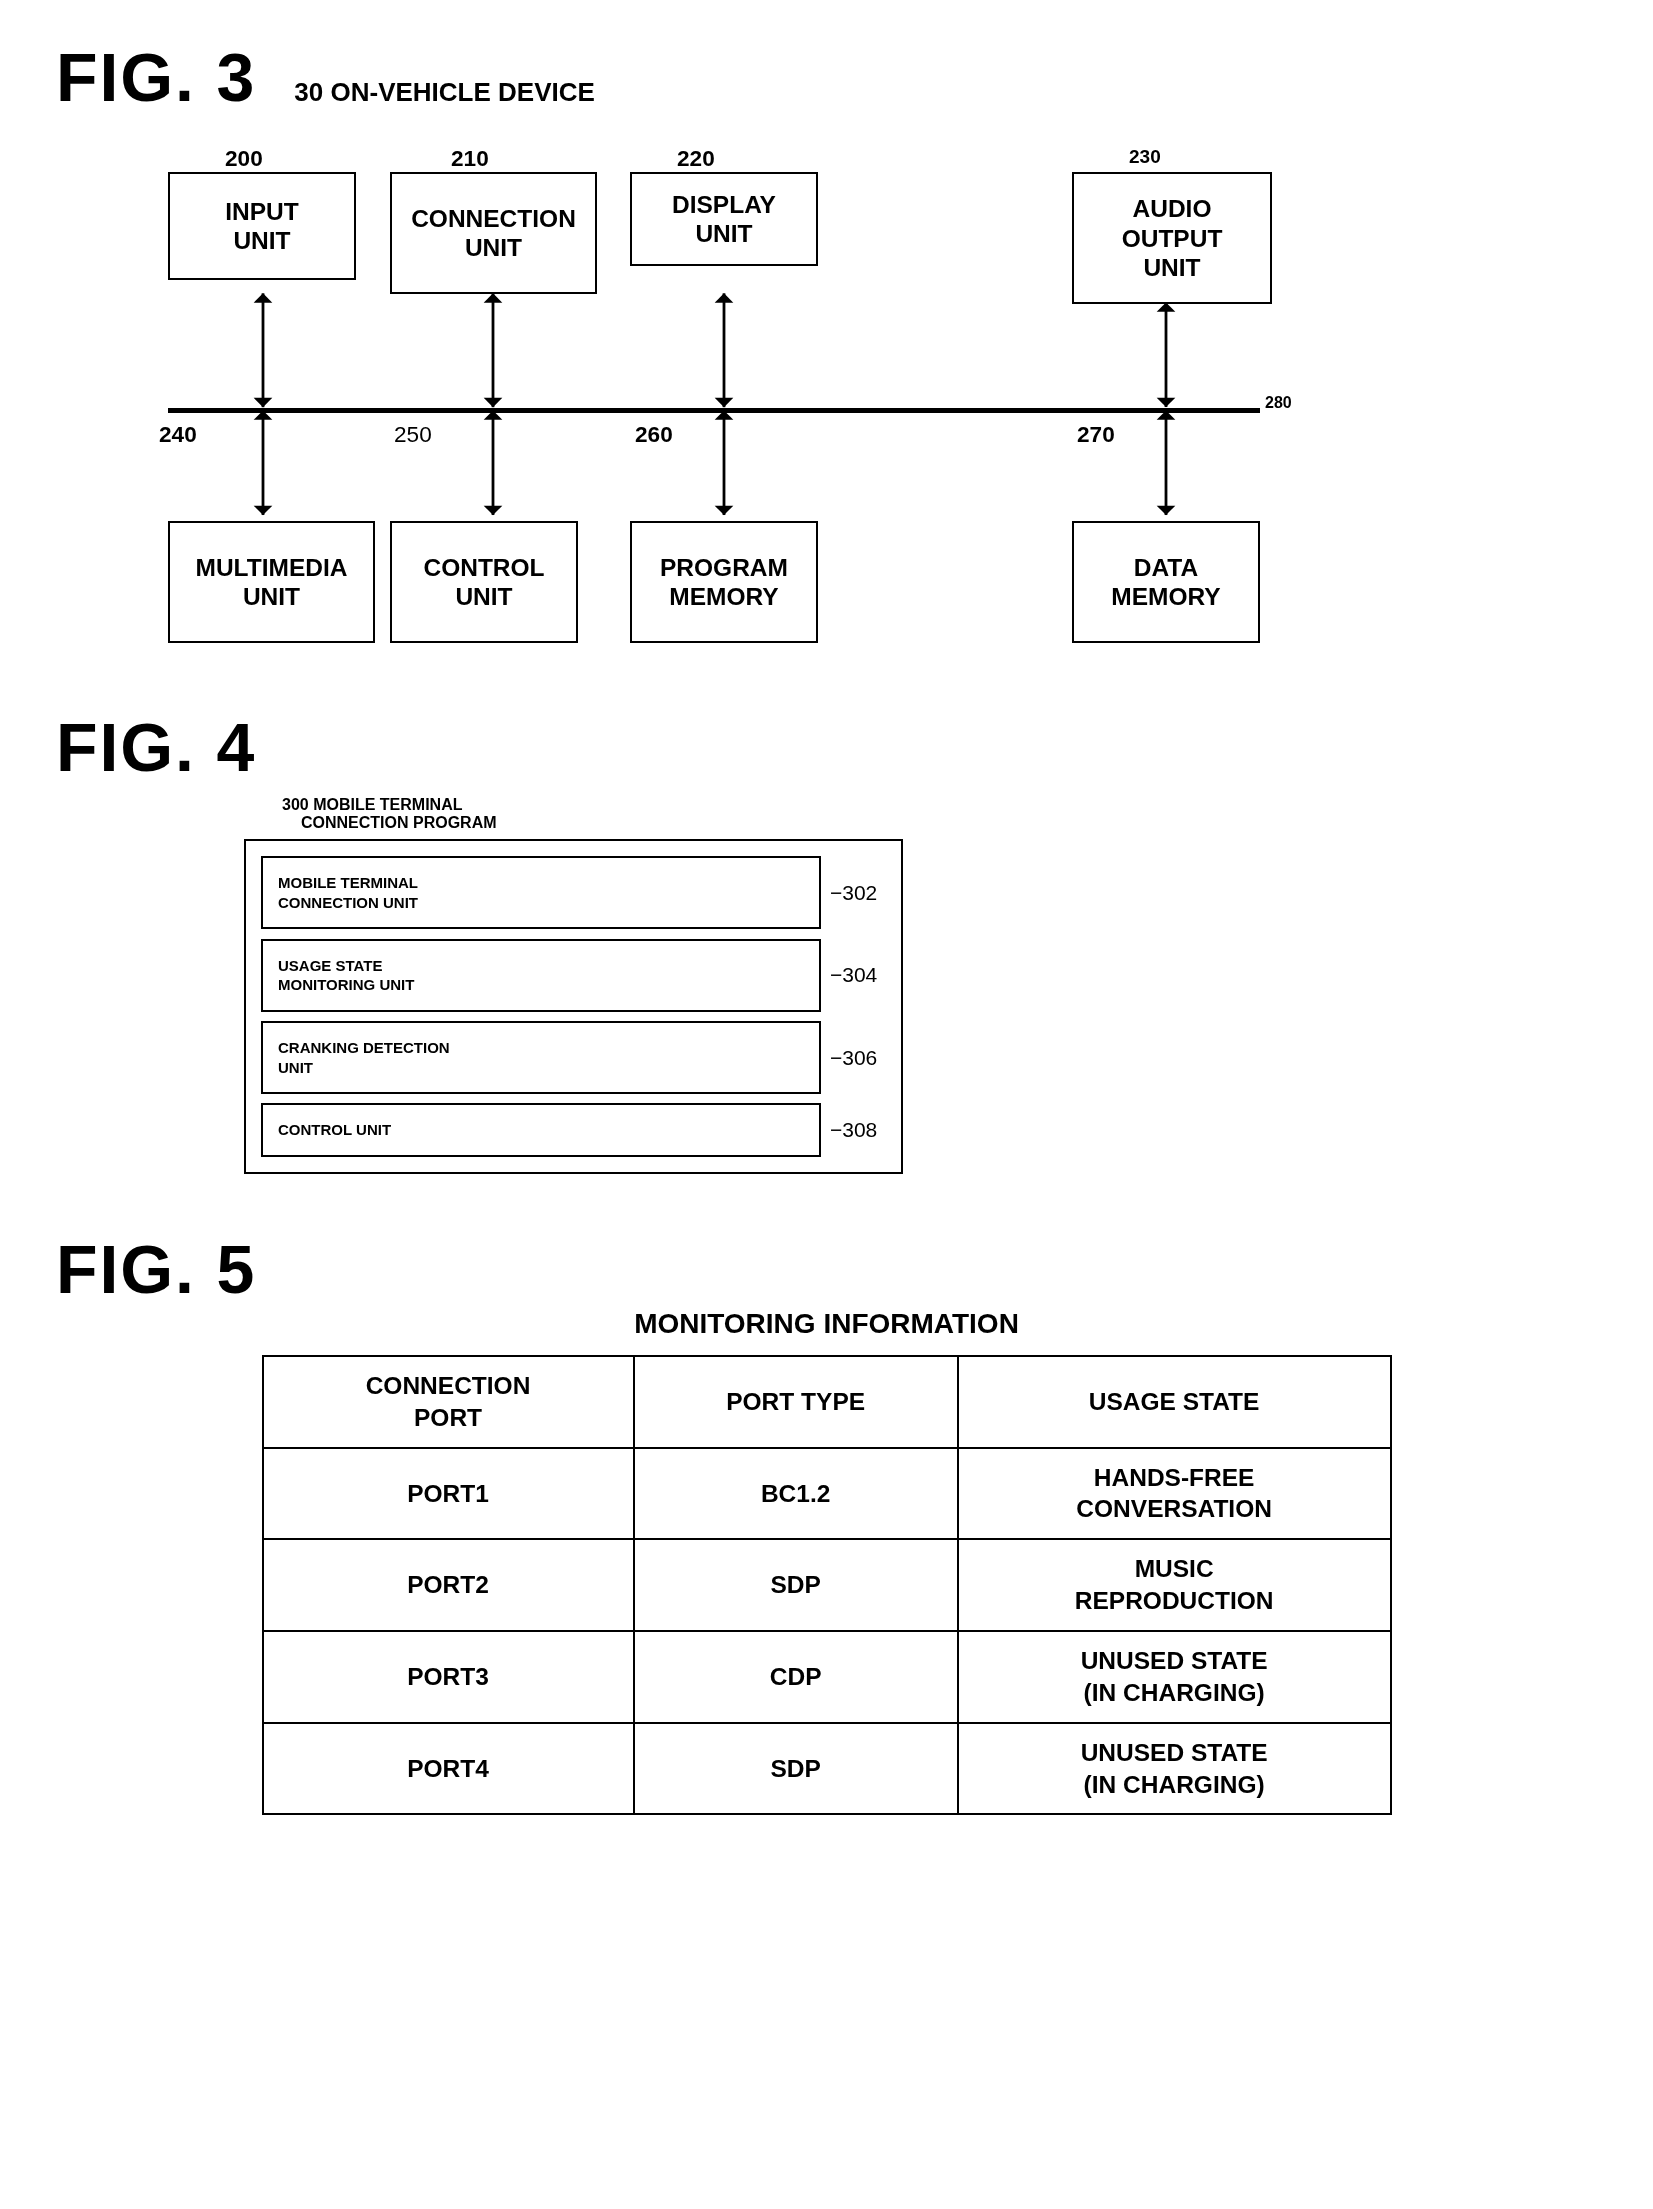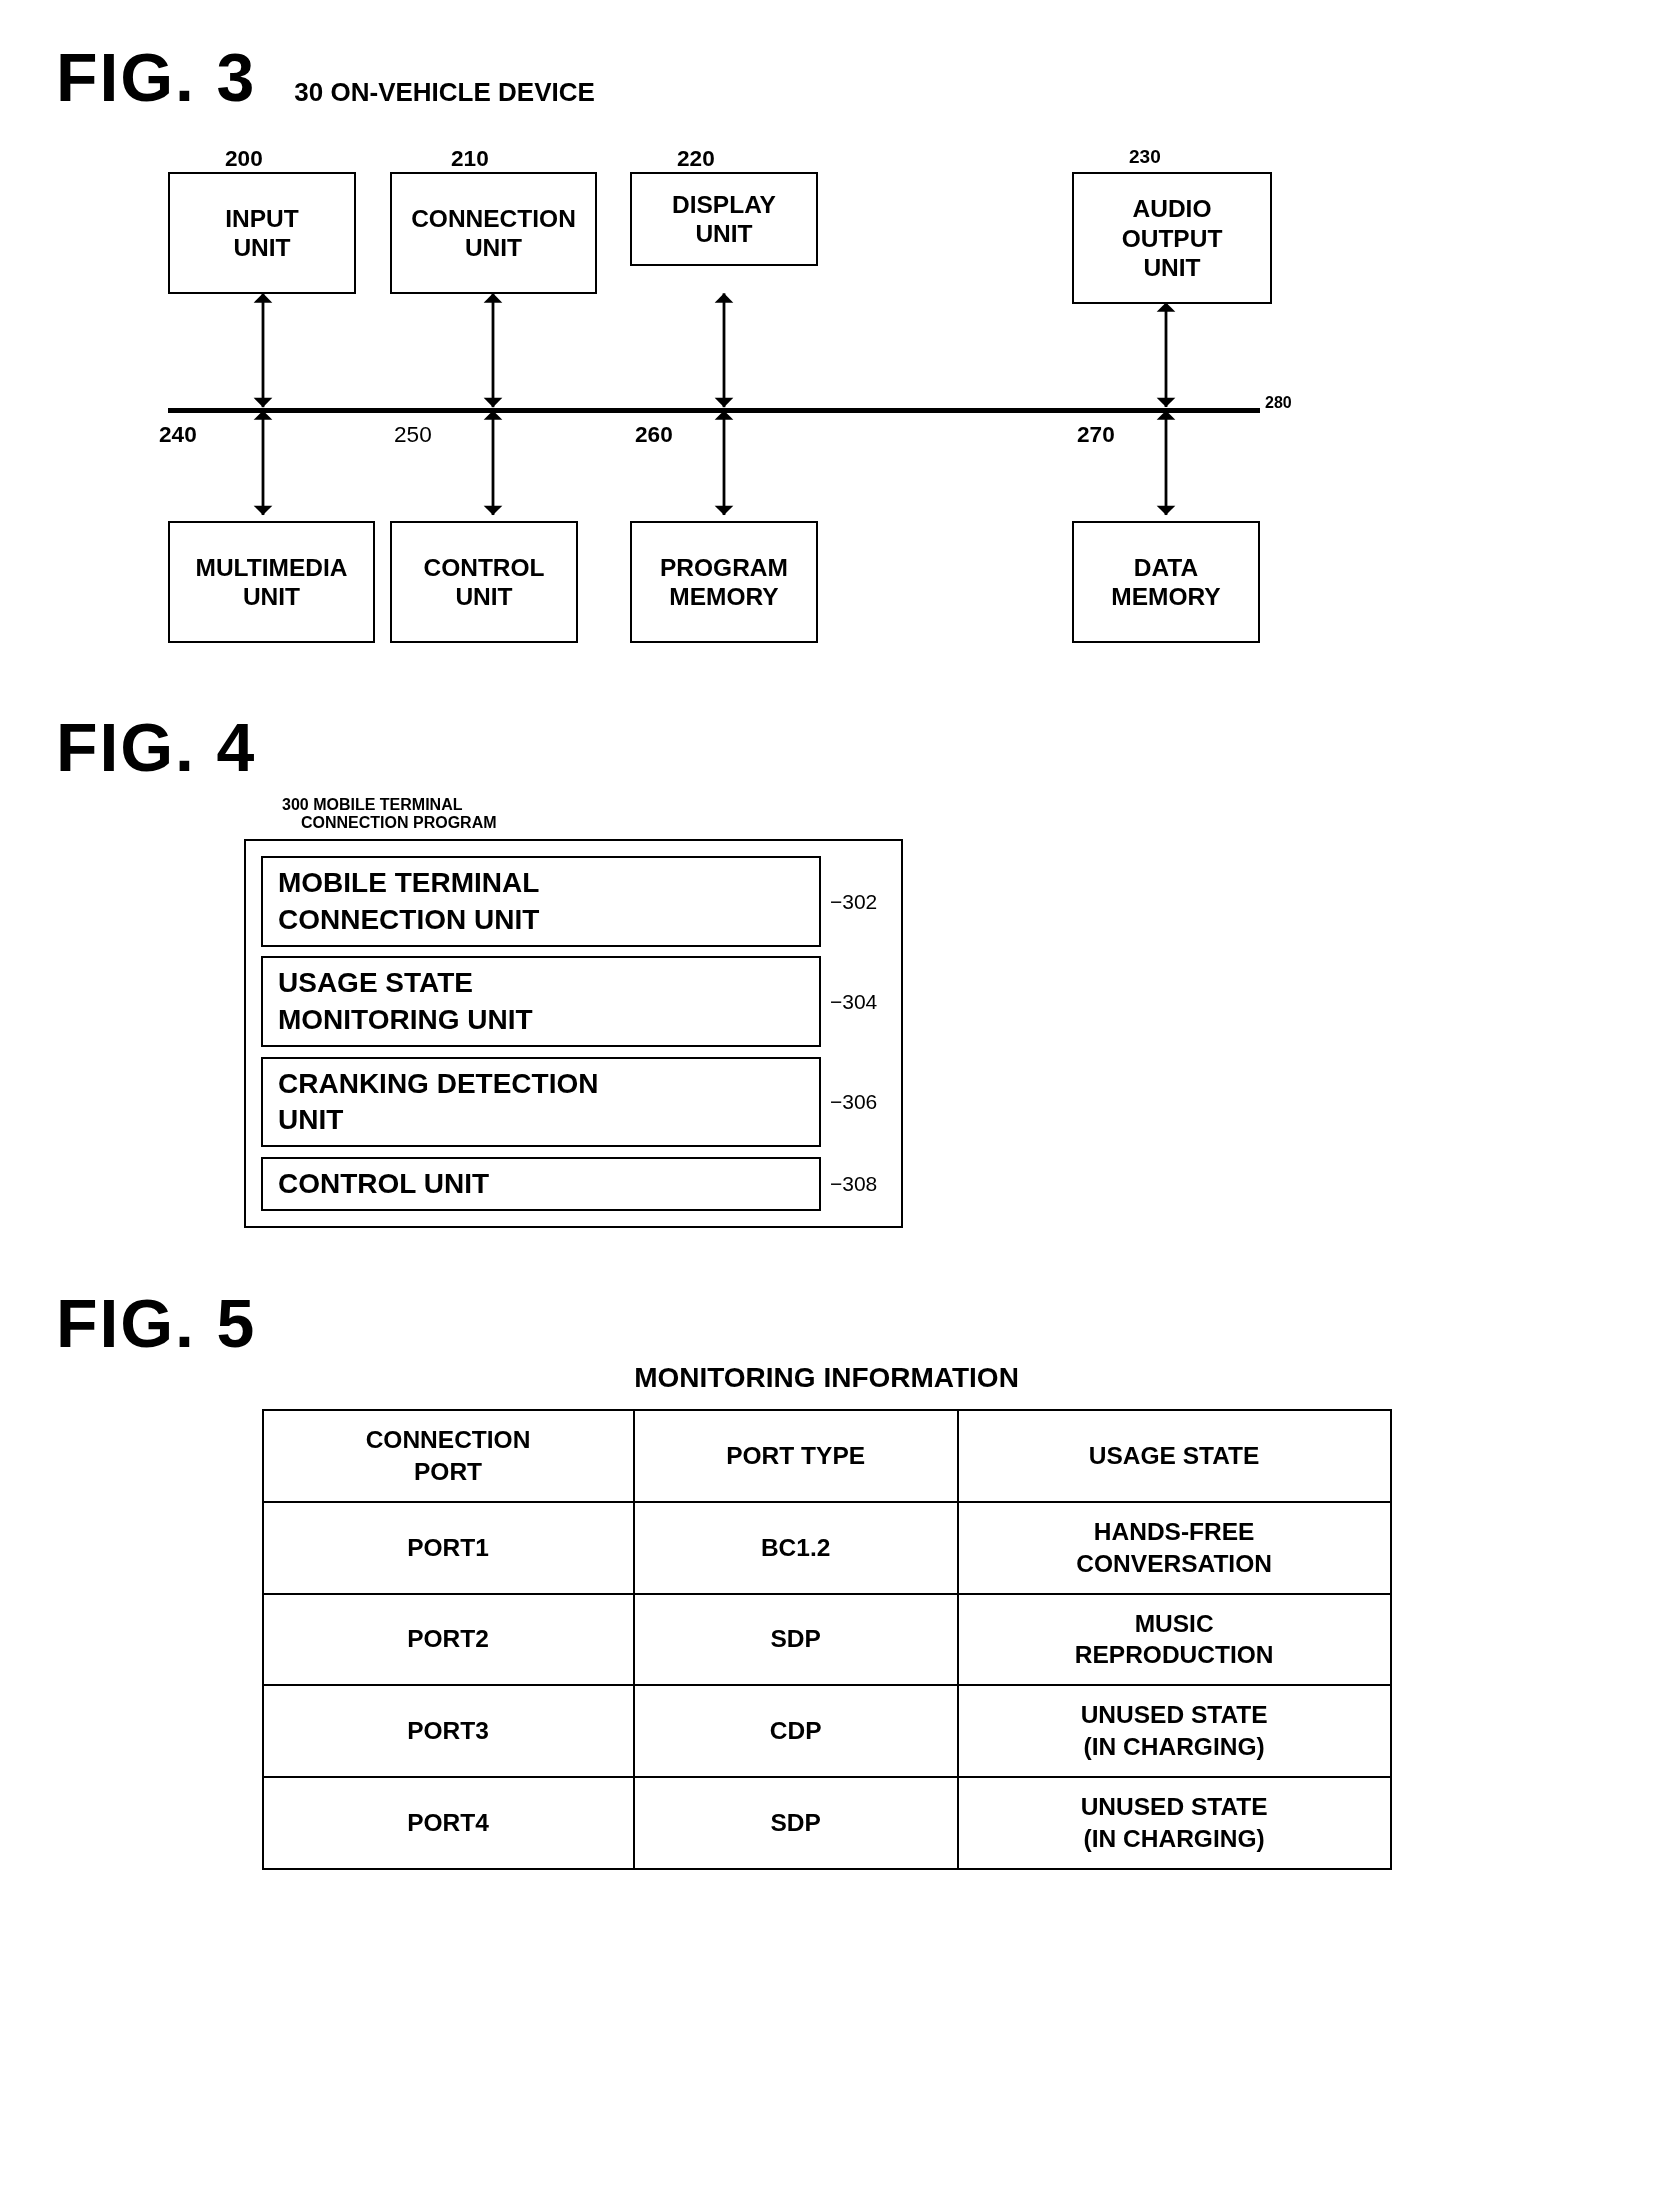--- a/index.html
+++ b/index.html
@@ -46,22 +46,22 @@
       margin-bottom: 9.4px;
     }
 
     .fig4-row:last-child {
       margin-bottom: 0;
     }
 
     .fig4-inner-box {
       border: 2.8px solid #000;
       flex: 1;
-      padding: 7px 15px;
-      font-size: 28px;
+      padding: 15px 15px;
+      font-size: 15px;
       font-weight: bold;
       text-align: left;
       line-height: 1.3;
     }
 
     .fig4-ref {
       font-size: 21px;
       margin-left: 9.4px;
       white-space: nowrap;
       min-width: 56px;
@@ -109,21 +109,21 @@
     <span style="font-size:26px; font-weight:bold;">30  ON-VEHICLE DEVICE</span>
   </div>
 
   <div style="position:relative; width:1271px; height:508px; margin:0 auto 0 56px;">
 
     <span style="position:absolute; left:113px; top:1.9px; font-size:22.6px; font-weight:bold;">200</span>
     <span style="position:absolute; left:339px; top:1.9px; font-size:22.6px; font-weight:bold;">210</span>
     <span style="position:absolute; left:565px; top:1.9px; font-size:22.6px; font-weight:bold;">220</span>
     <span style="position:absolute; left:1017px; top:1.9px; font-size:19px; font-weight:bold;">230</span>
 
-    <div class="diag-box" style="left:56px; top:28px; width:188px; height:122px;">INPUT<br>UNIT</div>
+    <div class="diag-box" style="left:56px; top:28px; width:188px; height:108px;">INPUT<br>UNIT</div>
     <div class="diag-box" style="left:278px; top:28px; width:207px; height:122px;">CONNECTION<br>UNIT</div>
     <div class="diag-box" style="left:518px; top:28px; width:188px; height:94px;">DISPLAY<br>UNIT</div>
     <div class="diag-box" style="left:960px; top:28px; width:200px; height:132px;">AUDIO<br>OUTPUT<br>UNIT</div>
 
     <div style="position:absolute; left:56px; top:264px; width:1092px; height:4.7px; background:#000;"></div>
 
     <span style="position:absolute; left:1153px; top:250px; font-size:16px; font-weight:bold;">280</span>
 
     <svg style="position:absolute; left:137px; top:149px; width:28px; height:122px;" viewBox="0 0 30 130" width="28" height="122">
       <line x1="15" y1="0" x2="15" y2="122" stroke="black" stroke-width="3"></line>

